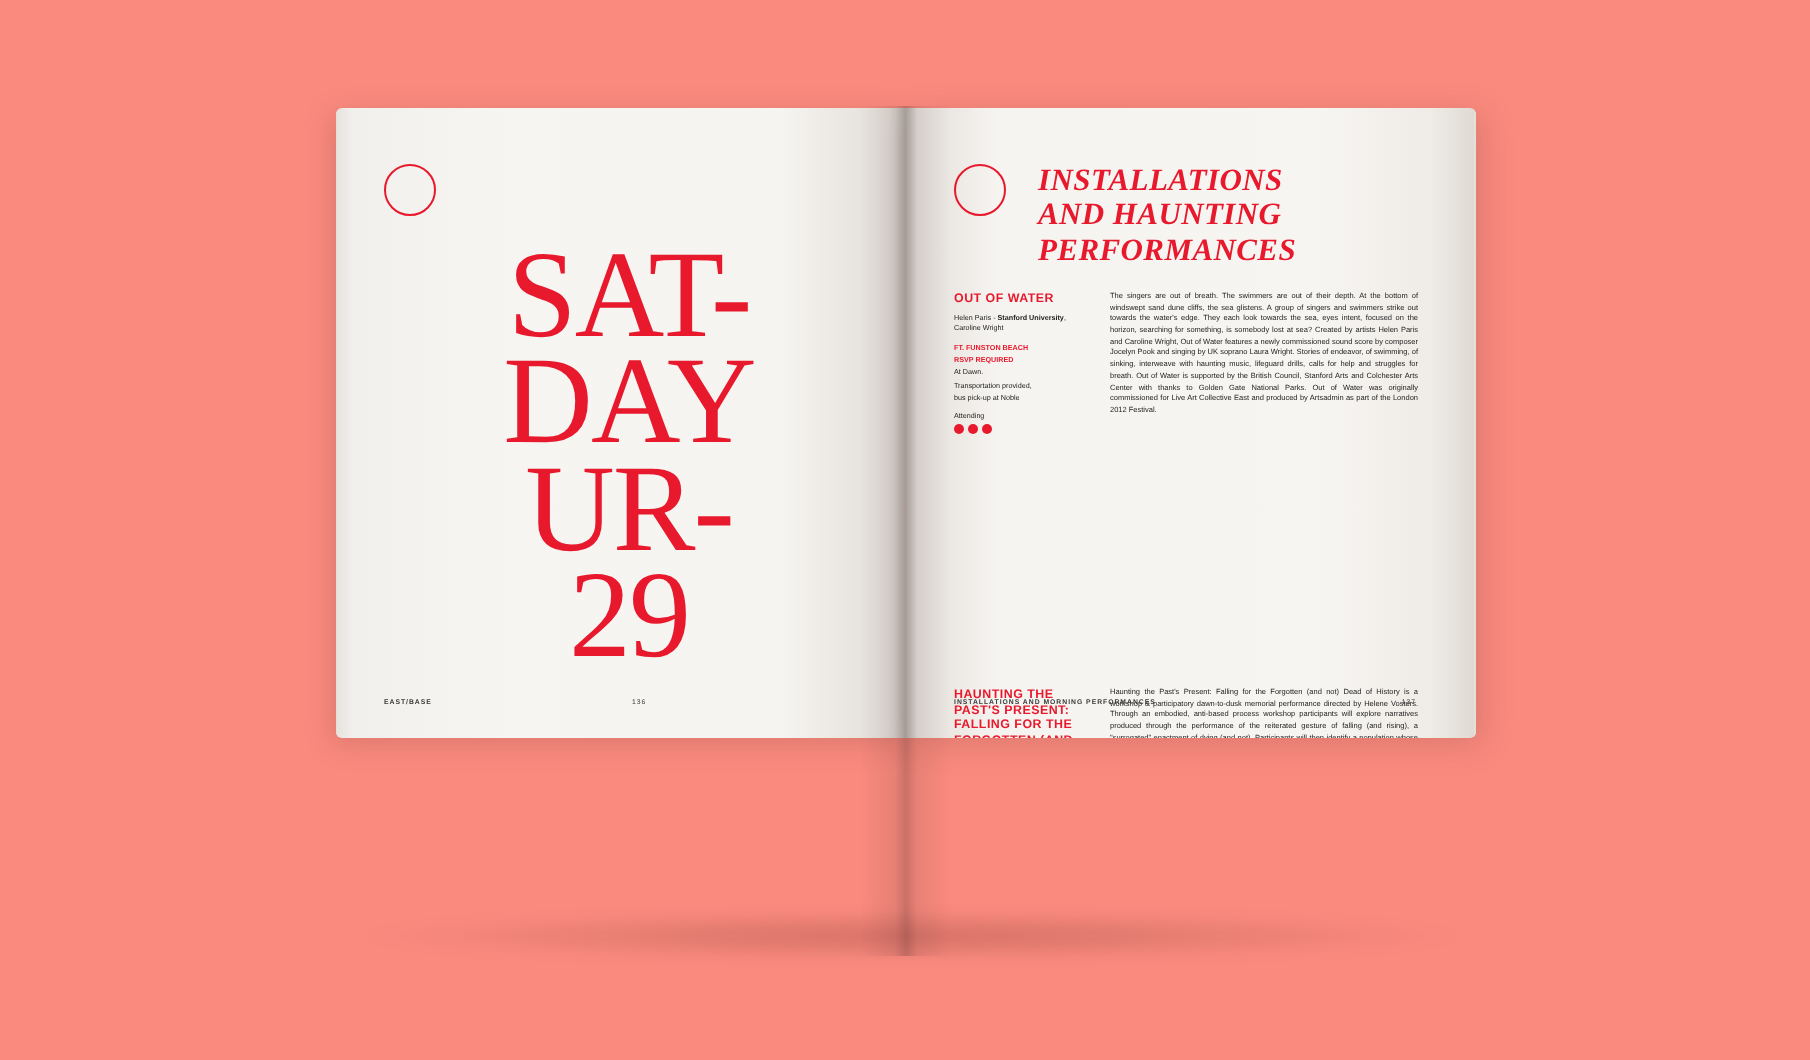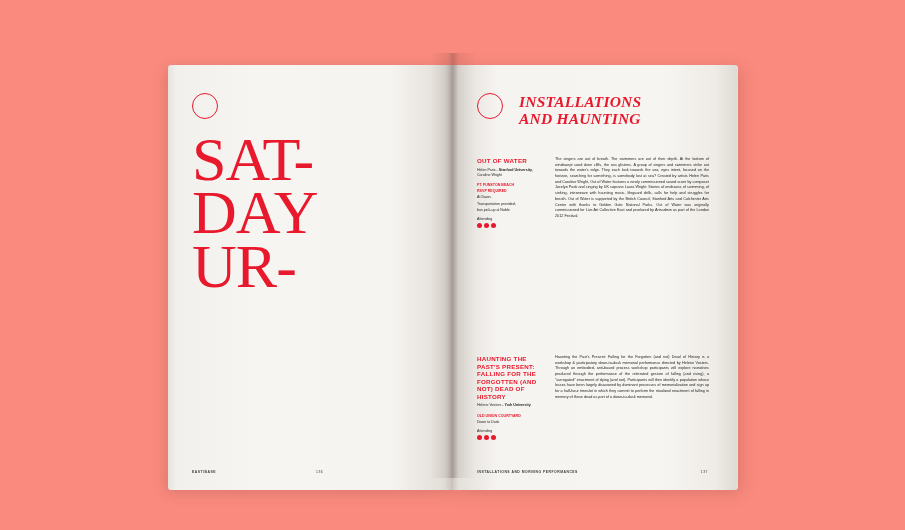--- a/index.html
+++ b/index.html
@@ -23,23 +23,23 @@
   .spread {
     position: absolute;
     left: 168px;
     top: 53px;
     width: 570px;
     height: 425px;
   }
 
   .page {
     position: absolute;
-    top: 12px;
+    top: 1px;
     width: 285px;
-    height: 425px;
+    height: 315px;
     background: #f4f2ef;
     overflow: hidden;
   }
   .page.left {
     left: 0;
     border-radius: 3px 0 0 3px;
     background:
       linear-gradient(to right, #e6e2dc 0%, #f2f0ed 3%, #f7f5f2 30%, #f6f4f1 78%, #e2ded8 97%, #cfcac3 100%);
     box-shadow: -2px 3px 14px rgba(120, 60, 55, 0.22);
   }
@@ -92,21 +92,21 @@
     position: absolute;
     left: 24px;
     right: 16px;
     top: 68px;
     color: #e8192c;
     font-family: "Liberation Serif", serif;
     font-weight: 400;
     font-size: 62px;
     line-height: 0.86;
     letter-spacing: -1px;
-    text-align: left;
+    text-align: center;
   }
   .left-title .ln { display: block; white-space: pre; }
   .left-title .ln.big { font-size: 62px; }
   .left-title .ln.num { font-size: 62px; }
 
   .foot {
     position: absolute;
     bottom: 16px;
     font-size: 3.4px;
     letter-spacing: 0.5px;
@@ -234,34 +234,36 @@
 
     <div class="page left">
       <div class="edge l"></div>
 
       <div class="circle-mark" style="left:24px; top:28px;"></div>
 
       <div class="left-title">
         <span class="ln big">SAT-</span>
         <span class="ln big">DAY</span>
         <span class="ln big">UR-</span>
+        <span class="ln num">29</span>
       </div>
 
       <div class="foot left-label">EAST/BASE</div>
       <div class="foot left-num">136</div>
     </div>
 
     <div class="page right">
       <div class="edge r"></div>
 
       <div class="circle-mark" style="left:24px; top:28px;"></div>
 
       <div class="r-head">
         <div>INSTALLATIONS</div>
         <div>AND HAUNTING</div>
+        <div>PERFORMANCES</div>
       </div>
 
       <div class="cols">
 
         <div class="col-left">
           <div class="entry-title">OUT OF WATER</div>
           <div class="entry-sub">
             Helen Paris - <b>Stanford University</b>, Caroline Wright
           </div>
           <div class="entry-venue">FT. FUNSTON BEACH</div>

